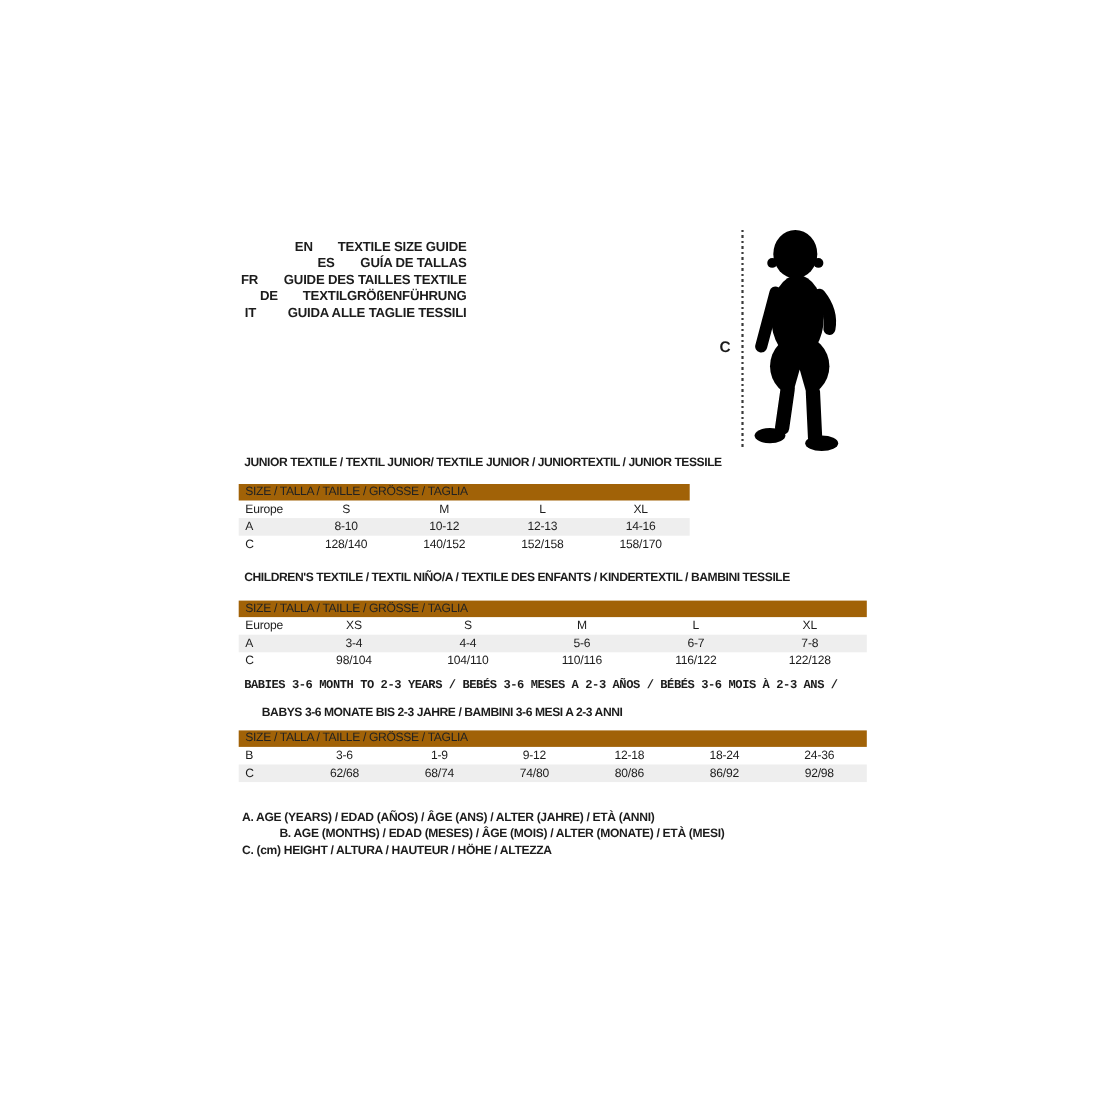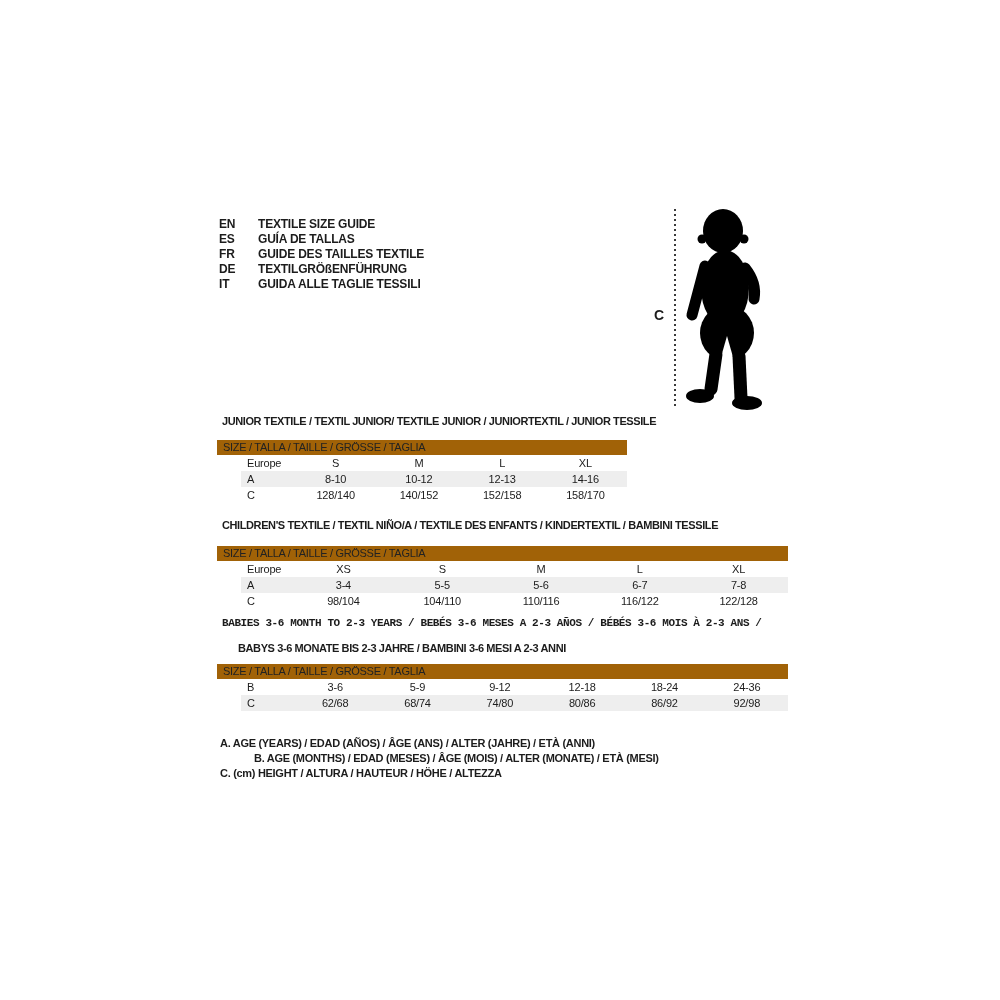--- a/index.html
+++ b/index.html
@@ -4,30 +4,30 @@
 <title>Textile Size Guide</title>
 <style>
   html,body{margin:0;padding:0;}
   body{
     width:1000px;height:1000px;background:#ffffff;position:relative;
     font-family:"Liberation Sans",sans-serif;color:#1c1c1c;
     -webkit-font-smoothing:antialiased;
   }
   .abs{position:absolute;}
   
-  .lang-row{display:flex;height:15px;align-items:center;font-weight:bold;font-size:12px;letter-spacing:-0.2px;white-space:nowrap;}
+  .lang-row{display:flex;height:15px;align-items:center;font-weight:bold;font-size:12px;letter-spacing:-0.2px;white-space:nowrap;justify-content:flex-end;}
   .lang-code{width:39px;flex:0 0 39px;}
   
   .measure-line{width:2px;background:repeating-linear-gradient(180deg,#3a3a3a 0 2px,transparent 2px 5px);}
   .measure-label{font-size:14px;font-weight:bold;letter-spacing:-0.2px;}
   
   .table-title{font-weight:bold;font-size:11px;letter-spacing:-0.4px;white-space:nowrap;line-height:14px;}
   .size-table{background:#ffffff;}
   .size-bar{background:#a16207;height:15px;line-height:15px;padding-left:6px;font-size:11px;letter-spacing:-0.3px;color:#222222;box-sizing:border-box;}
-  .t-row{display:flex;height:16px;align-items:center;font-size:11px;letter-spacing:-0.2px;margin-left:24px;}
+  .t-row{display:flex;height:16px;align-items:center;font-size:11px;letter-spacing:-0.2px;}
   .t-row.shaded{background:#eeeeee;}
   .t-label{width:53px;flex:0 0 53px;padding-left:6px;box-sizing:border-box;}
   .t-cell{flex:1;text-align:center;}
   
   .footnote{font-weight:bold;font-size:11px;letter-spacing:-0.3px;white-space:nowrap;height:15px;}
 </style>
 </head>
 <body>
 
 <div class="abs" style="left:219px;top:216px;">
@@ -103,21 +103,21 @@
     <div class="t-label">Europe</div>
     <div class="t-cell">XS</div>
     <div class="t-cell">S</div>
     <div class="t-cell">M</div>
     <div class="t-cell">L</div>
     <div class="t-cell">XL</div>
   </div>
   <div class="t-row shaded">
     <div class="t-label">A</div>
     <div class="t-cell">3-4</div>
-    <div class="t-cell">5-5</div>
+    <div class="t-cell">4-4</div>
     <div class="t-cell">5-6</div>
     <div class="t-cell">6-7</div>
     <div class="t-cell">7-8</div>
   </div>
   <div class="t-row">
     <div class="t-label">C</div>
     <div class="t-cell">98/104</div>
     <div class="t-cell">104/110</div>
     <div class="t-cell">110/116</div>
     <div class="t-cell">116/122</div>
@@ -125,21 +125,21 @@
   </div>
 </div>
 
 <div class="abs table-title" style="left:222px;top:616px;font-family:Liberation Mono, monospace;">BABIES 3-6 MONTH TO 2-3 YEARS / BEBÉS 3-6 MESES A 2-3 AÑOS / BÉBÉS 3-6 MOIS À 2-3 ANS /</div>
 <div class="abs table-title" style="left:238px;top:641px;">BABYS 3-6 MONATE BIS 2-3 JAHRE / BAMBINI 3-6 MESI A 2-3 ANNI</div>
 <div class="abs size-table" style="left:217px;top:664px;width:571px;">
   <div class="size-bar">SIZE / TALLA / TAILLE / GRÖSSE / TAGLIA</div>
   <div class="t-row">
     <div class="t-label">B</div>
     <div class="t-cell">3-6</div>
-    <div class="t-cell">5-9</div>
+    <div class="t-cell">1-9</div>
     <div class="t-cell">9-12</div>
     <div class="t-cell">12-18</div>
     <div class="t-cell">18-24</div>
     <div class="t-cell">24-36</div>
   </div>
   <div class="t-row shaded">
     <div class="t-label">C</div>
     <div class="t-cell">62/68</div>
     <div class="t-cell">68/74</div>
     <div class="t-cell">74/80</div>

